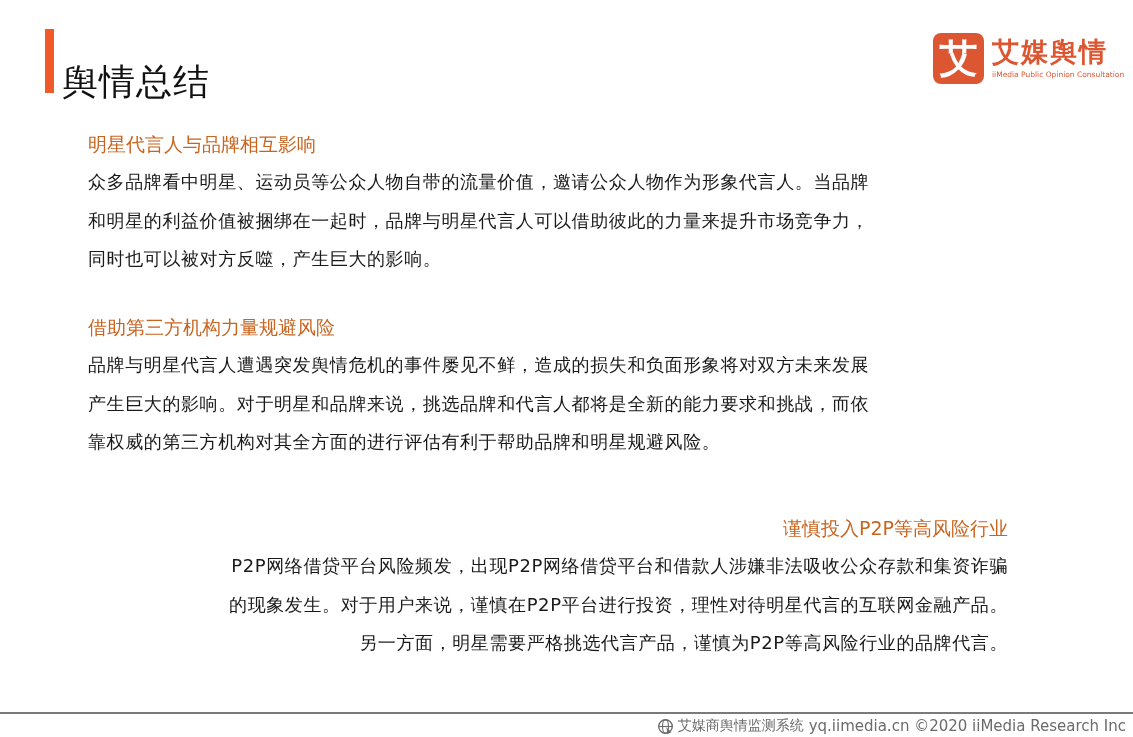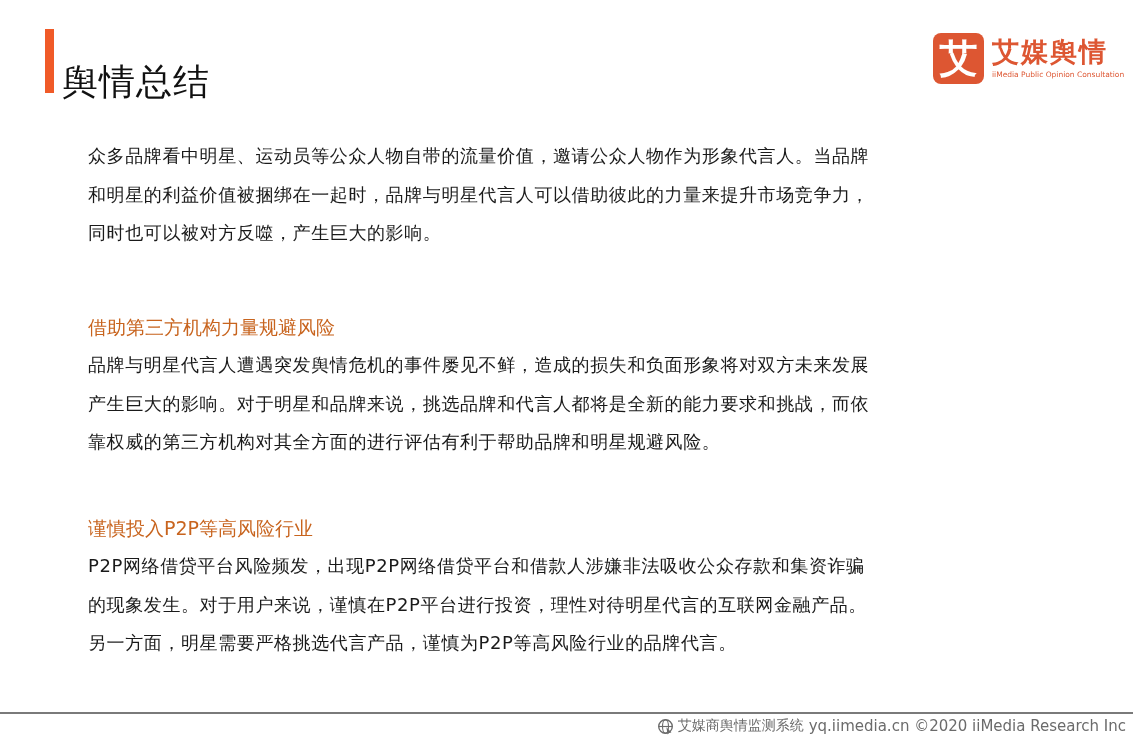--- a/index.html
+++ b/index.html
@@ -32,21 +32,21 @@
   .section { position: absolute; left: 88px; width: 920px; }
   .section h2 {
     margin: 0; font-size: 19px; line-height: 26px; font-weight: normal; color: #c8641e;
   }
   .section p {
     margin: 6px 0 0 0; font-size: 18px; line-height: 38.5px; color: #1a1a1a;
     letter-spacing: 0.6px;
   }
   .s1 { top: 131px; }
   .s2 { top: 314px; }
-  .s3 { top: 515px; }
+  .s3 { top: 515px; text-align: right; }
 
   .footer-line {
     position: absolute; left: 0; top: 712px; width: 1133px; height: 2px; background: #7a7a7a;
   }
   .footer {
     position: absolute; right: 7px; top: 713px; height: 22px; display: flex; align-items: flex-end;
     font-size: 15px; color: #6b6b6b; white-space: nowrap;
   }
   .footer .globe { width: 17px; height: 17px; margin-right: 4px; }
   .footer .cn { font-size: 14px; margin-right: 5px; }
@@ -59,20 +59,21 @@
 
 <div class="logo">
   <div class="logo-mark">艾</div>
   <div class="logo-text">
     <span class="logo-cn">艾媒舆情</span>
     <span class="logo-en">iiMedia Public Opinion Consultation</span>
   </div>
 </div>
 
 <div class="section s1">
+  <h2>明星代言人与品牌相互影响</h2>
   <p>
     <span>众多品牌看中明星、运动员等公众人物自带的流量价值，邀请公众人物作为形象代言人。当品牌</span><br>
     <span>和明星的利益价值被捆绑在一起时，品牌与明星代言人可以借助彼此的力量来提升市场竞争力，</span><br>
     <span>同时也可以被对方反噬，产生巨大的影响。</span>
   </p>
 </div>
 
 <div class="section s2">
   <h2>借助第三方机构力量规避风险</h2>
   <p>

